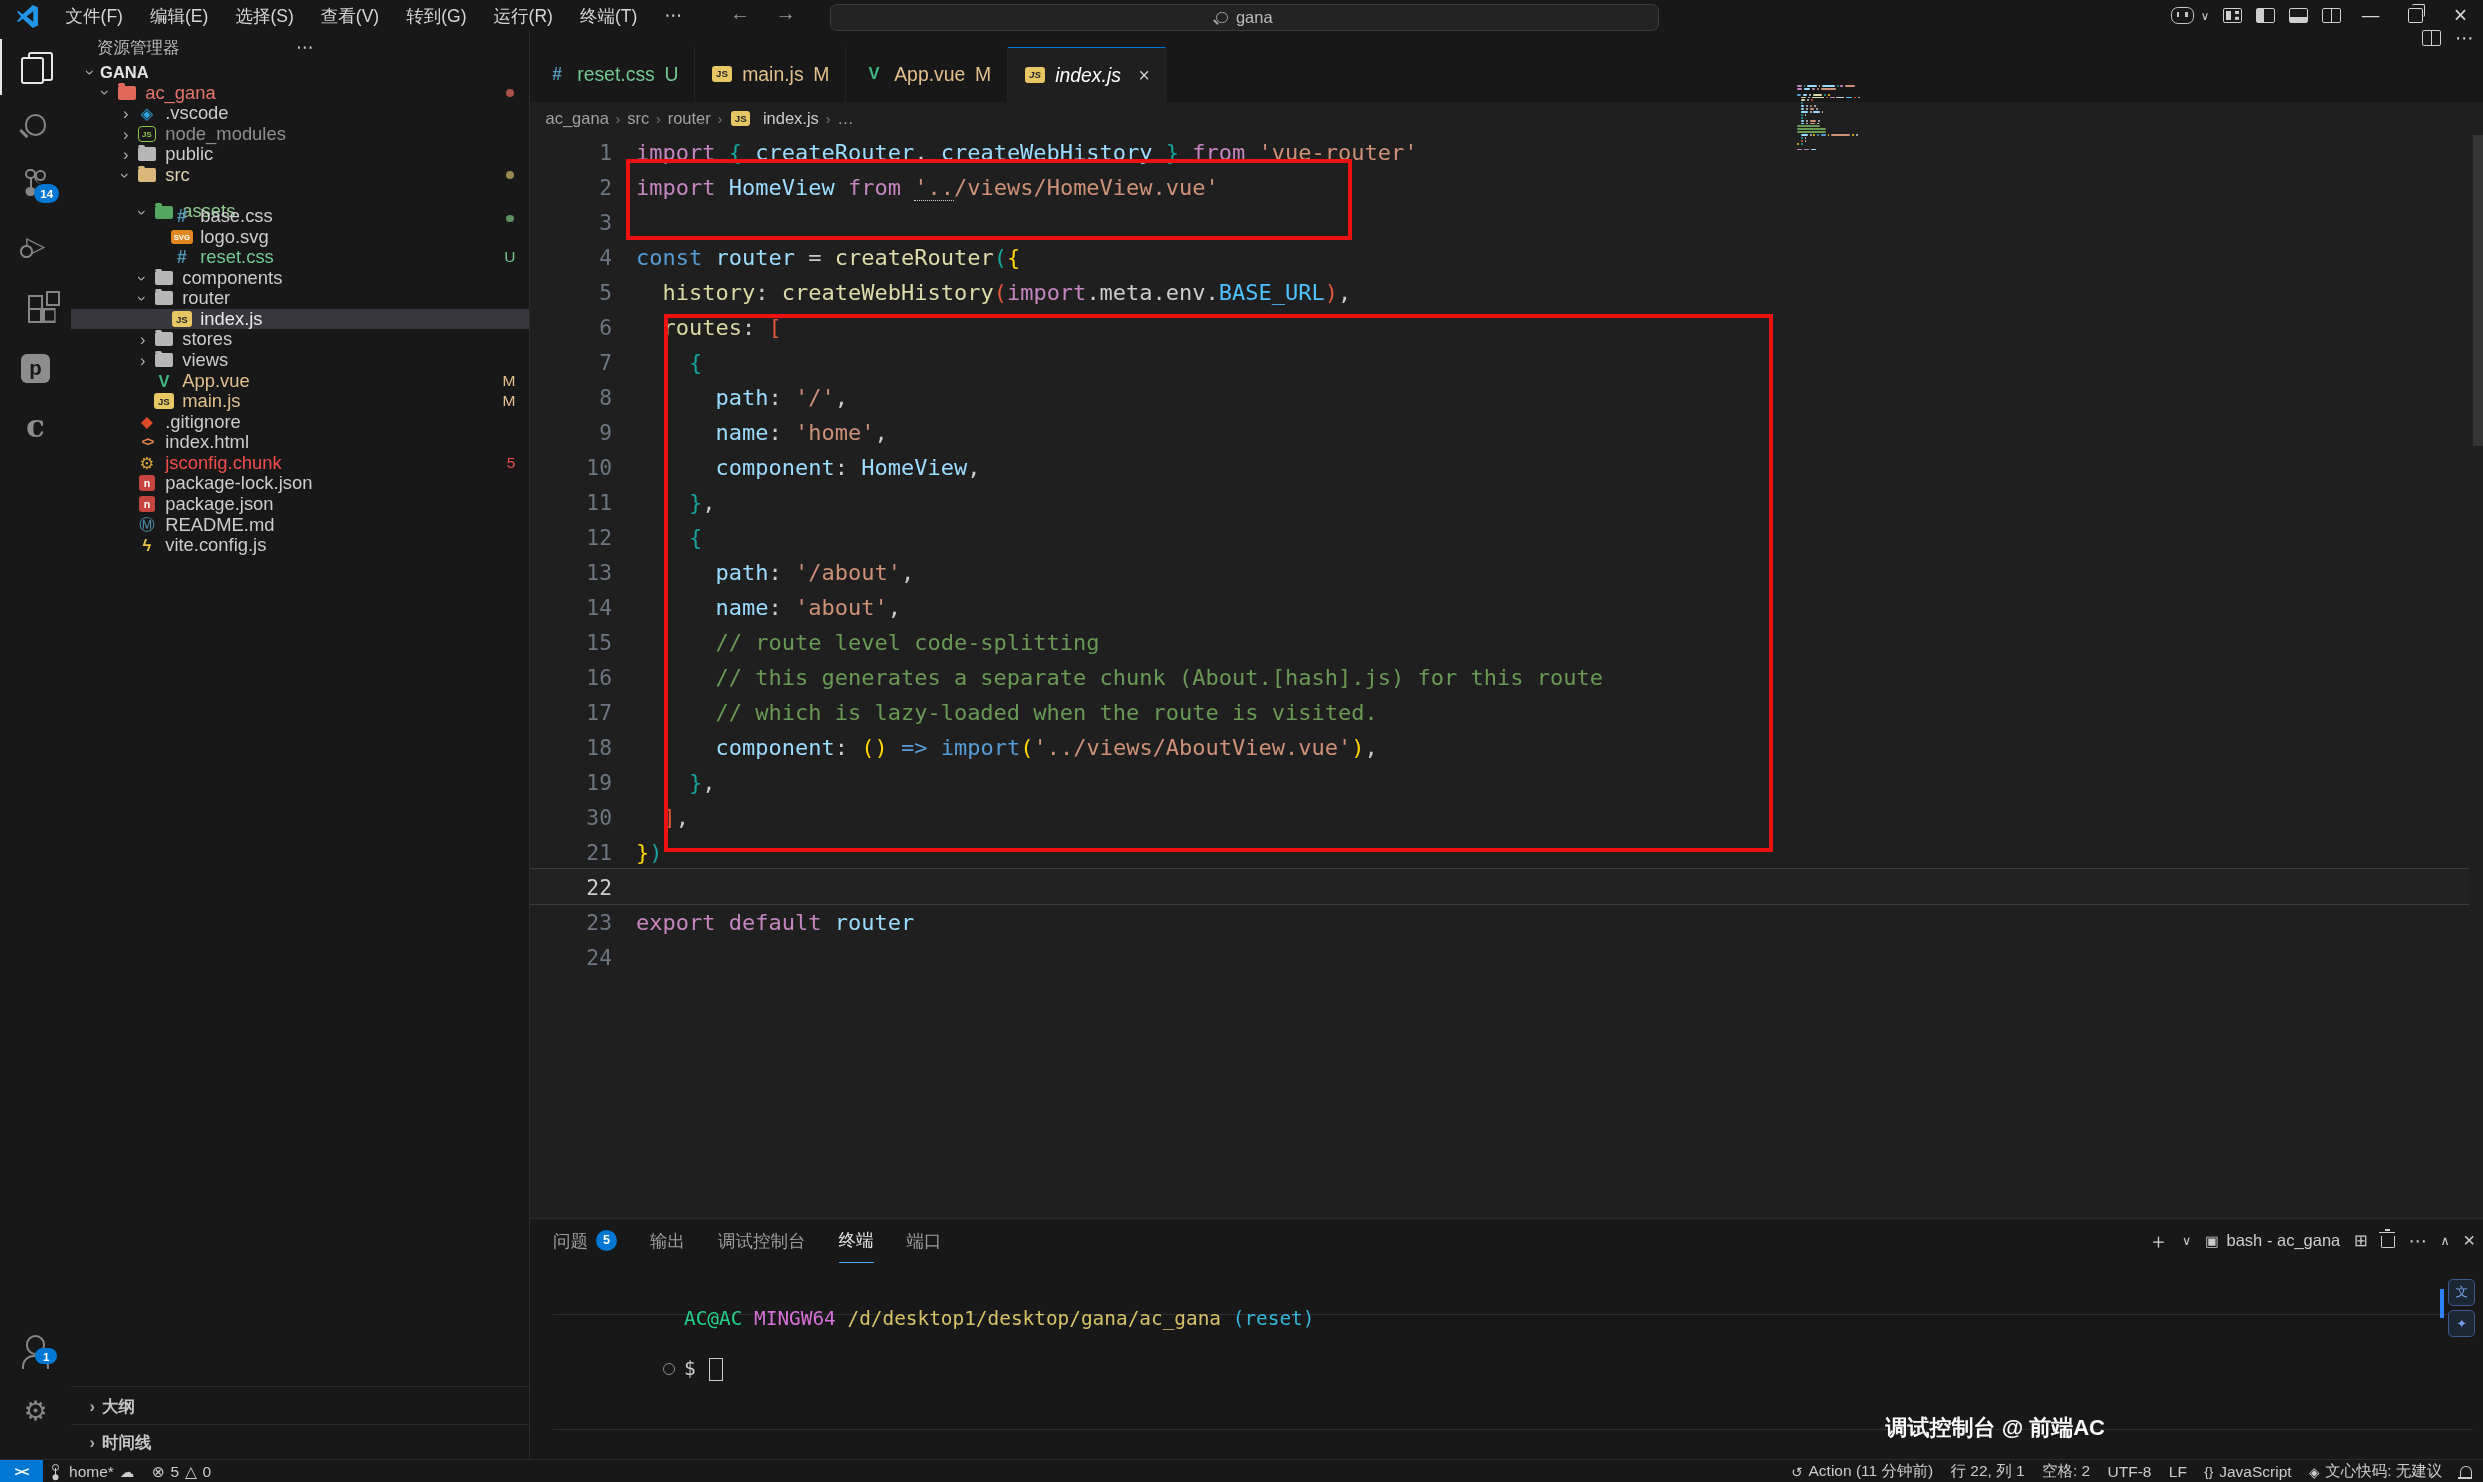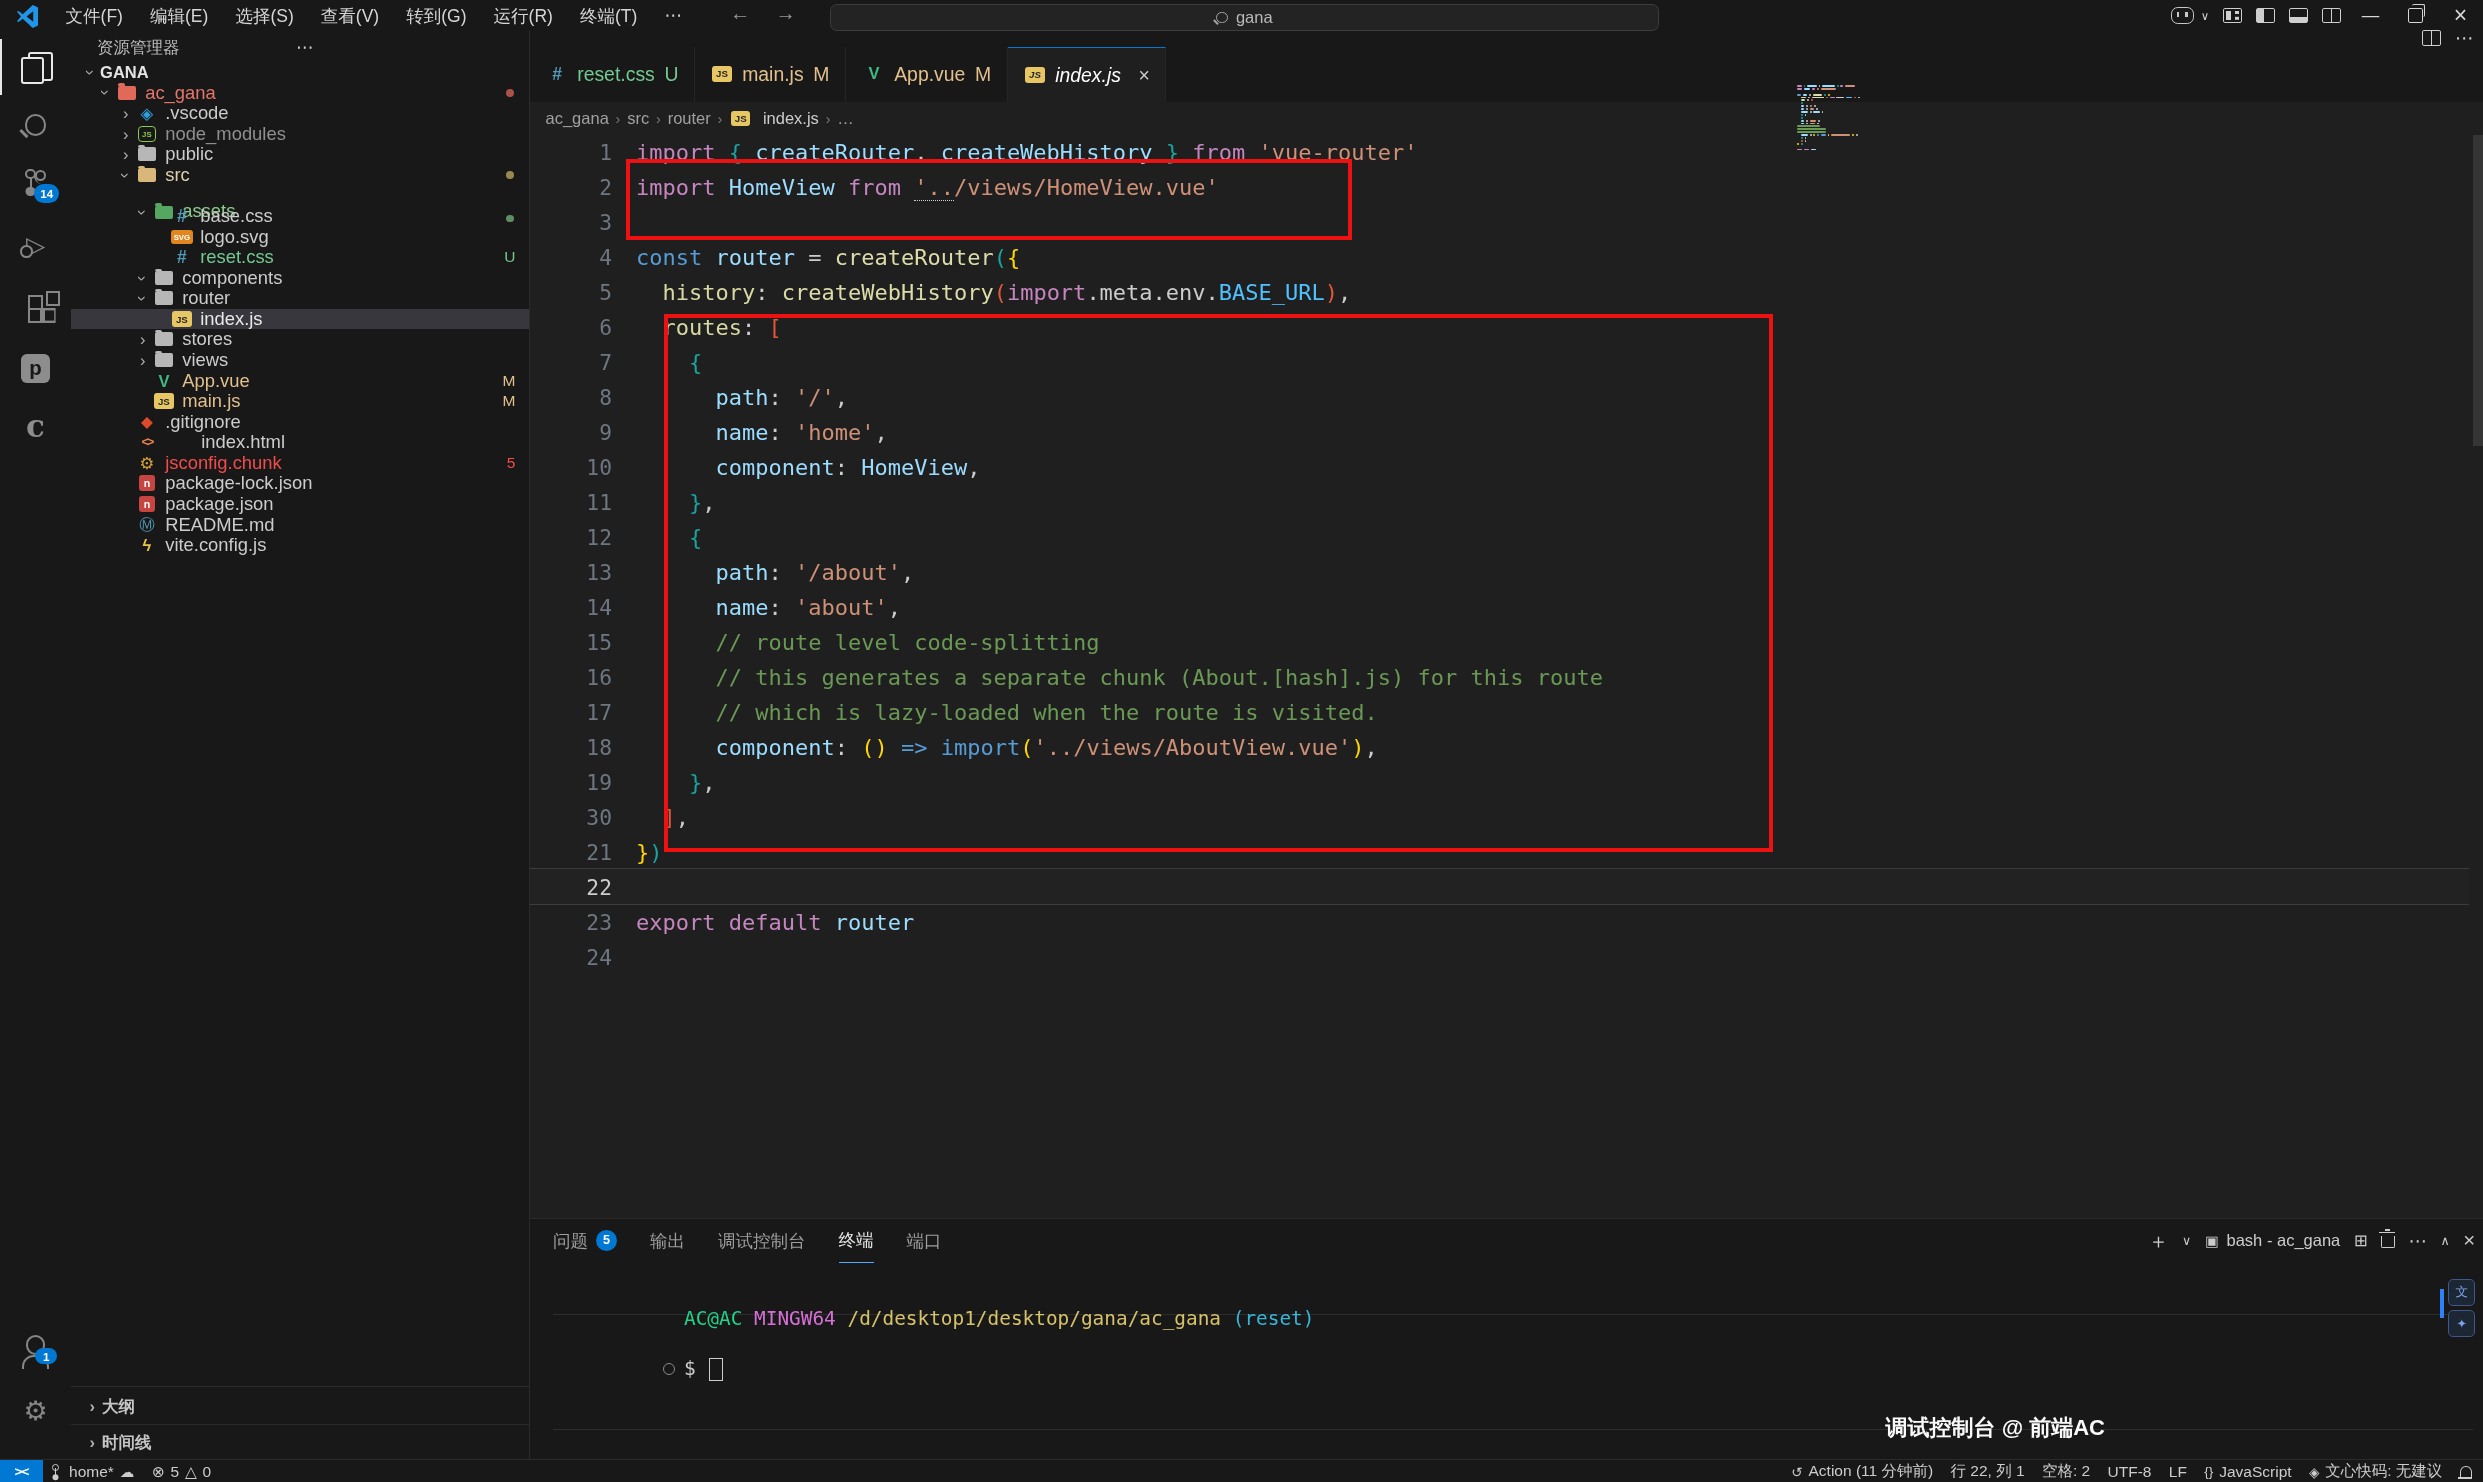--- a/index.html
+++ b/index.html
@@ -354,21 +354,21 @@
         <div class="trow" style="top: 350px;">
           <span style="width: 45px; flex: 0 0 auto;"></span>
           <span style="width: 19.4px; flex: 0 0 auto;"></span>
           <span class="fi" style="color: rgb(221, 75, 40); font-size: 15.5px;">◆</span>
           <span style="color: rgb(204, 204, 204);">.gitignore</span>
         </div>
         <div class="trow" style="top: 370px;">
           <span style="width: 45px; flex: 0 0 auto;"></span>
           <span style="width: 19.4px; flex: 0 0 auto;"></span>
           <span class="fi" style="color: rgb(232, 131, 74); font-weight: bold; font-size: 12.6px; letter-spacing: -1.9px;">&lt;&gt;</span>
-          <span style="color: rgb(204, 204, 204); margin-left: 36px;">index.html</span>
+          <span style="color: rgb(204, 204, 204);">index.html</span>
         </div>
         <div class="trow" style="top: 391px;">
           <span style="width: 45px; flex: 0 0 auto;"></span>
           <span style="width: 19.4px; flex: 0 0 auto;"></span>
           <span class="fi" style="color: rgb(217, 163, 60); font-size: 16.5px;">⚙</span>
           <span style="color: rgb(241, 76, 76);">jsconfig.chunk</span>
           <span class="gitmod" style="color: rgb(241, 76, 76);">5</span>
         </div>
         <div class="trow" style="top: 411px;">
           <span style="width: 45px; flex: 0 0 auto;"></span>

